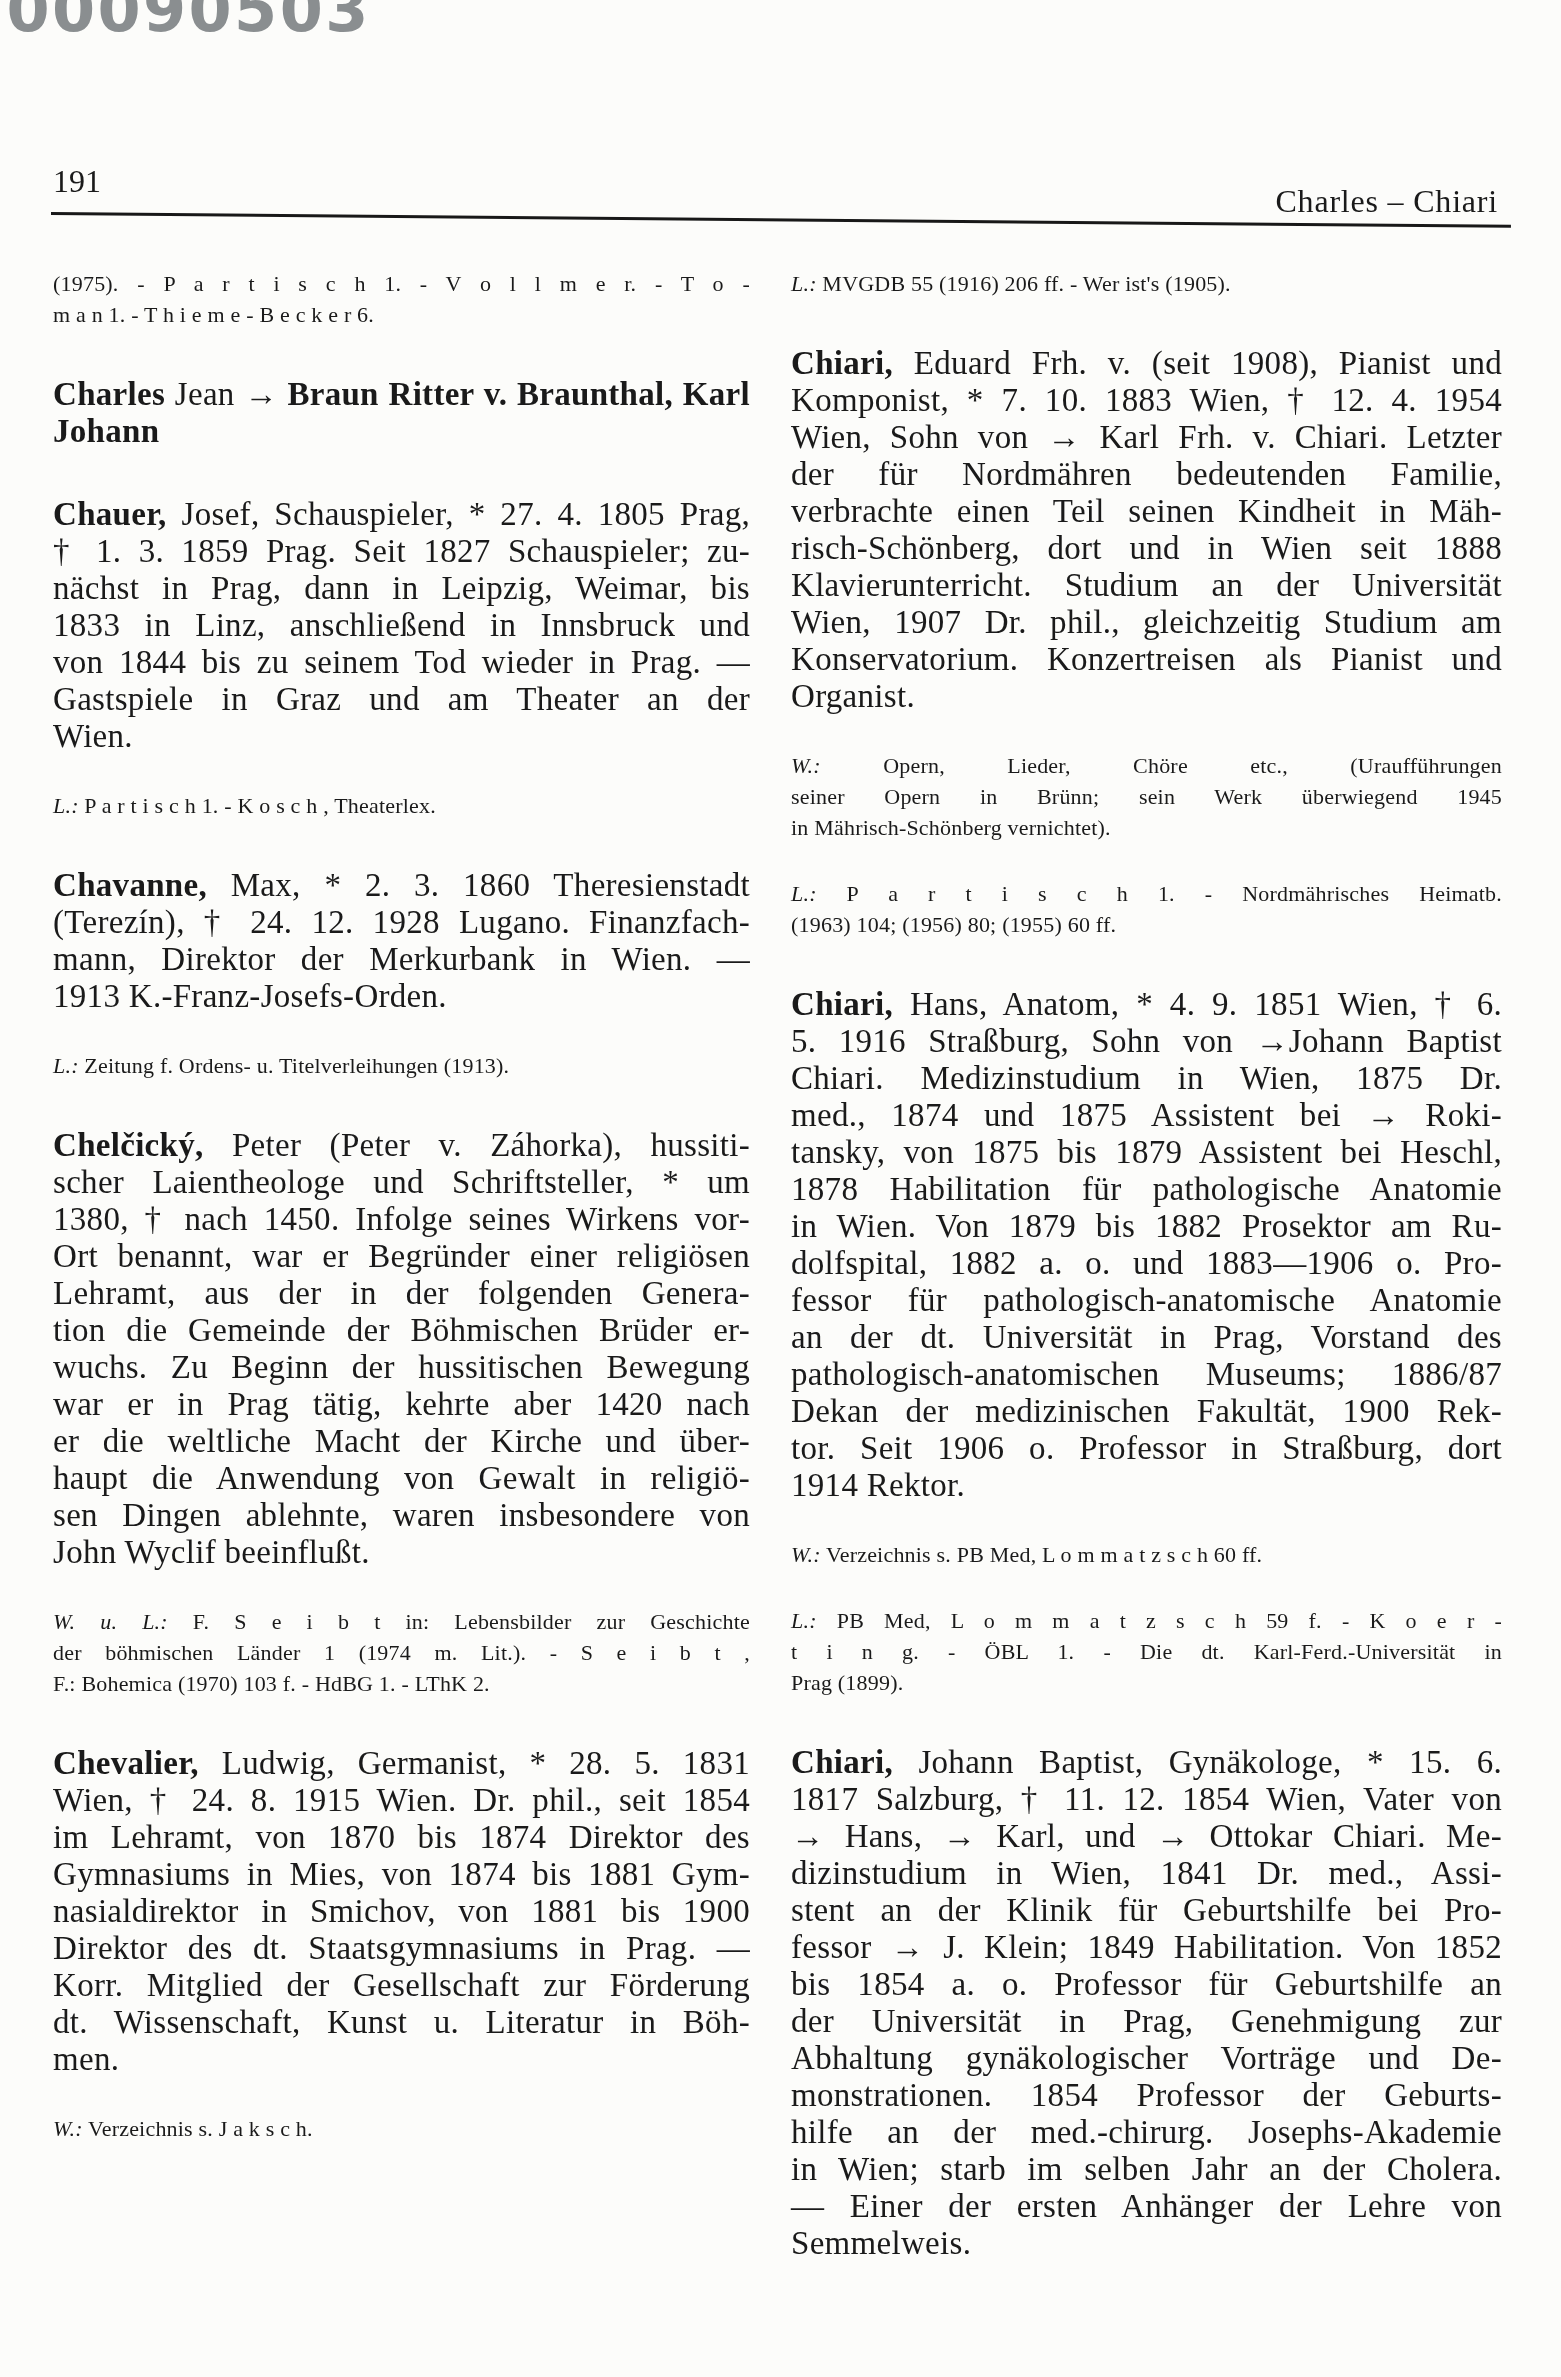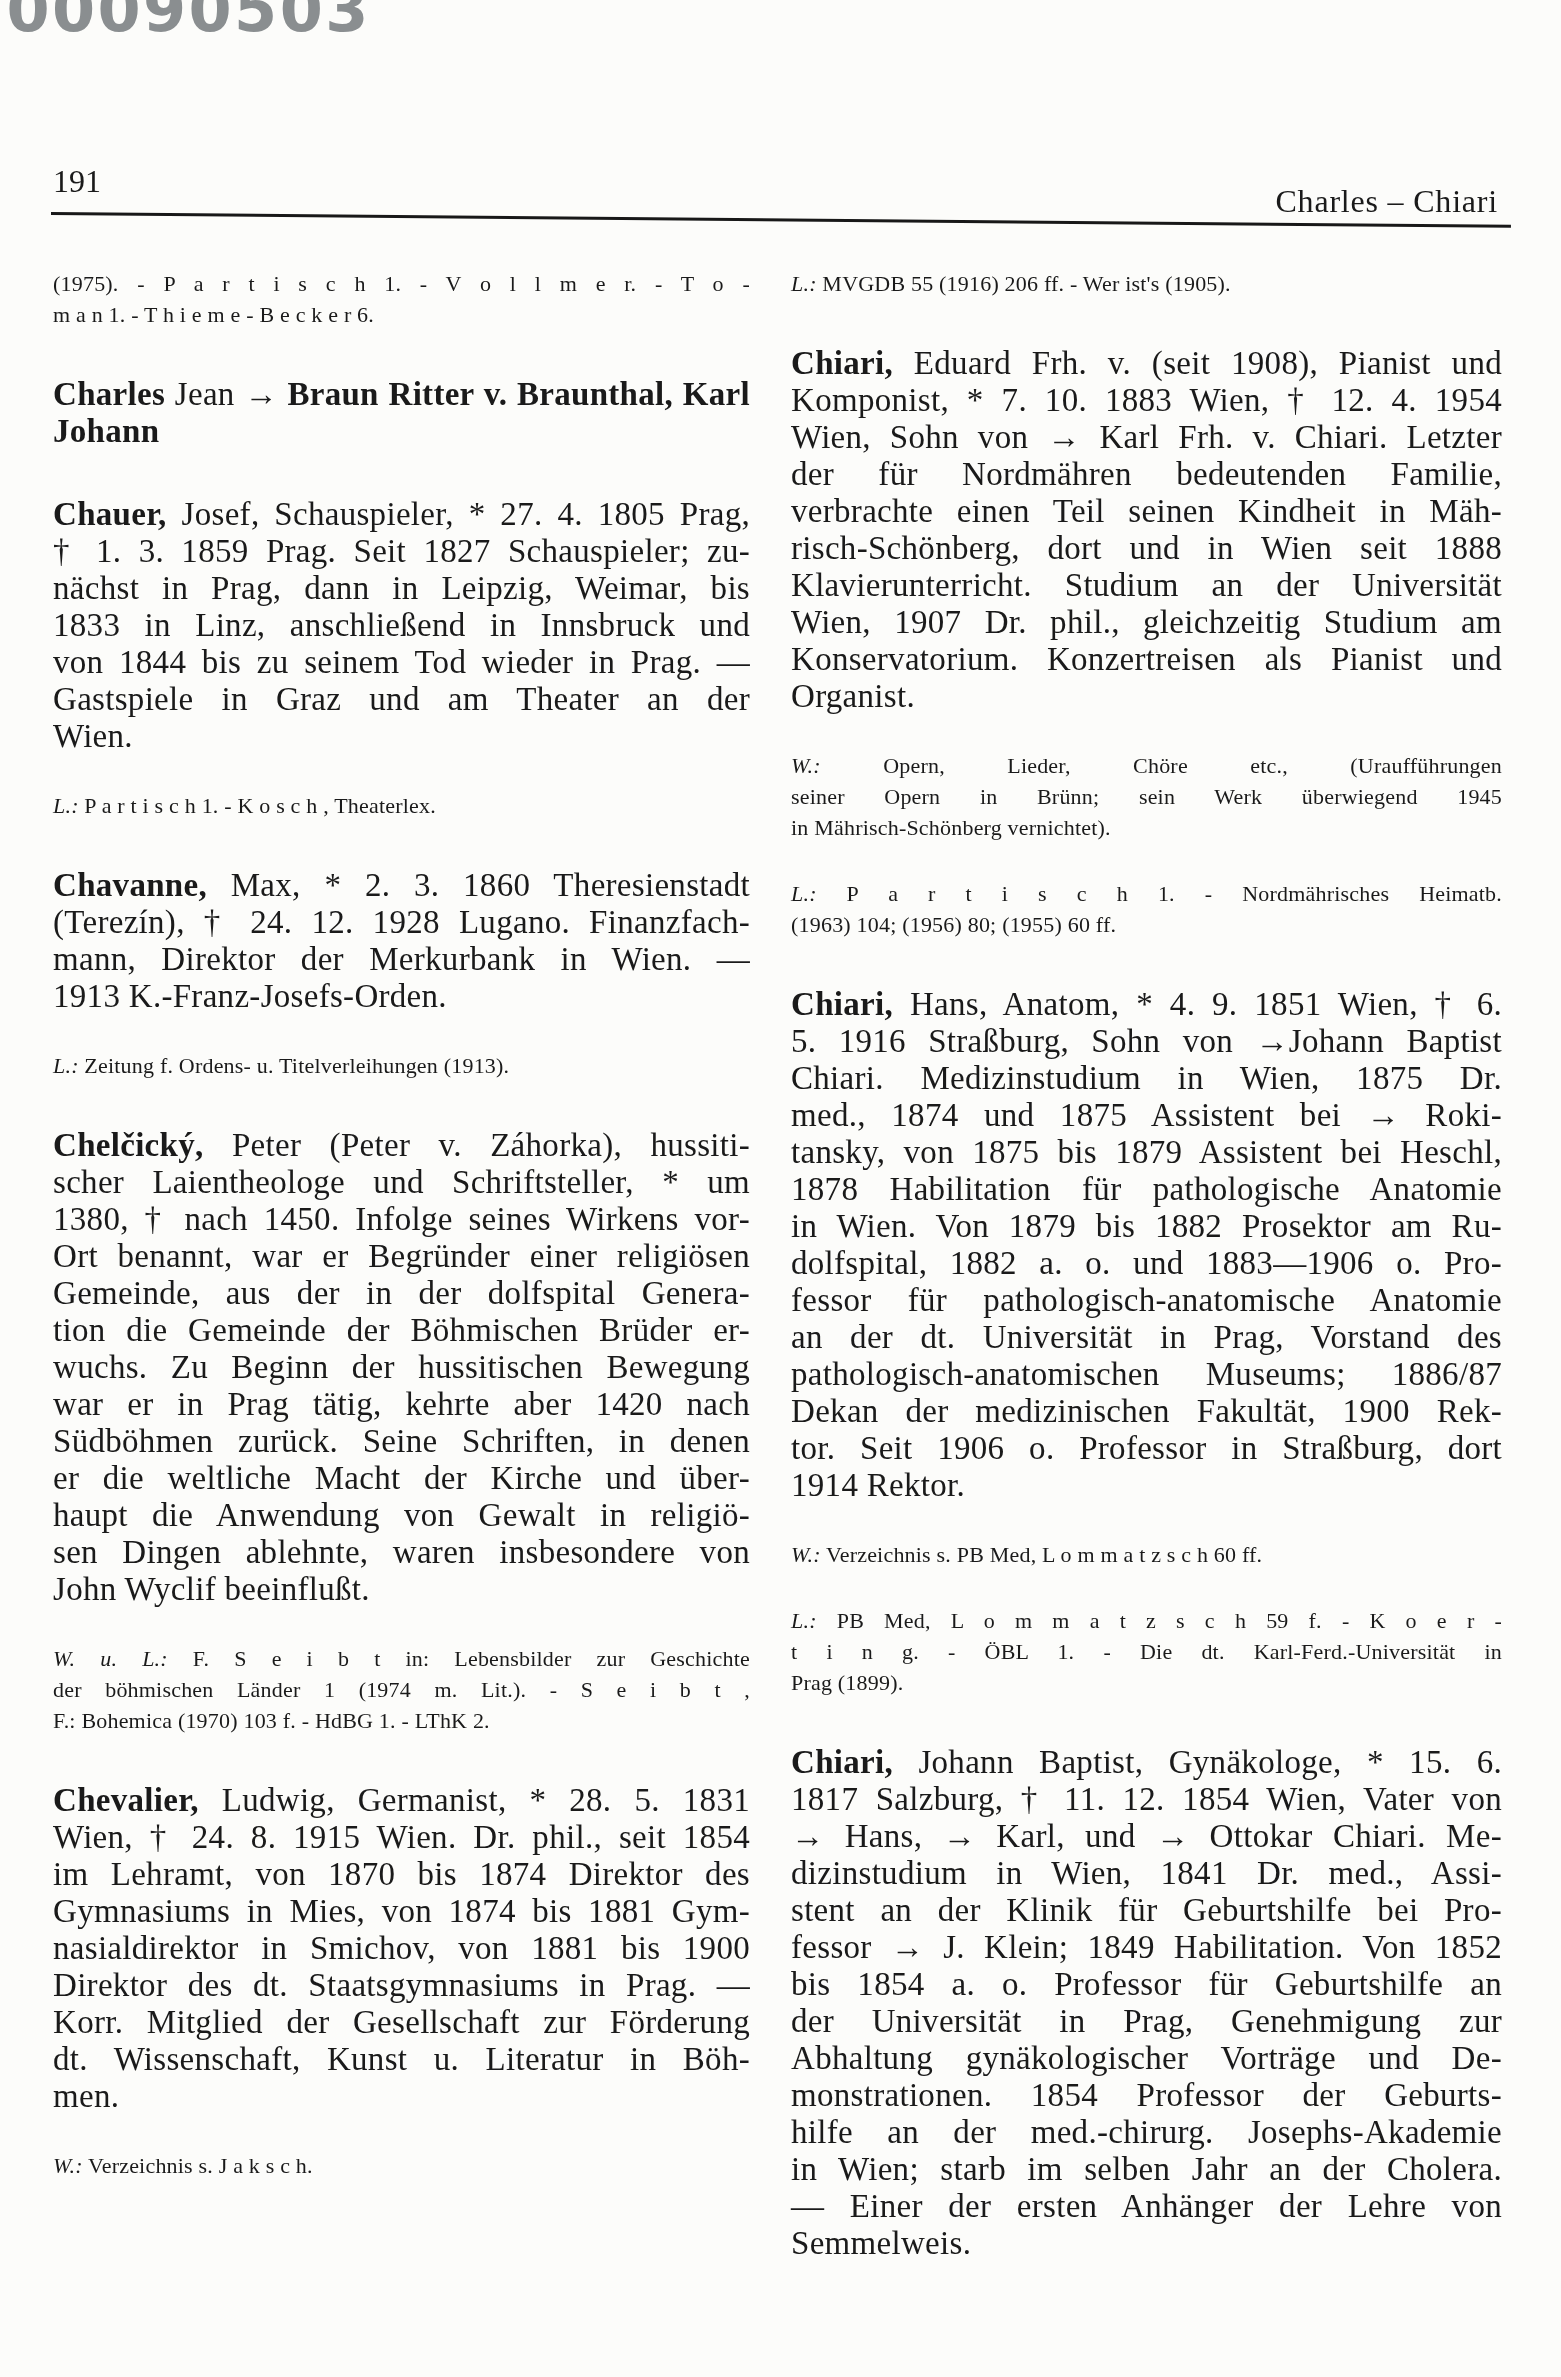--- a/index.html
+++ b/index.html
@@ -89,25 +89,24 @@
       <div class="line last"><span>1913 K.-Franz-Josefs-Orden.</span></div>
     </div>
     <div class="para lit">
       <div class="line last"><span class="italic">L.:</span><span> Zeitung f. Ordens- u. Titelverleihungen (1913).</span></div>
     </div>
     <div class="para main">
       <div class="line"><span class="bold">Chelčický,</span><span> Peter (Peter v. Záhorka), hussiti-</span></div>
       <div class="line"><span>scher Laientheologe und Schriftsteller, * um</span></div>
       <div class="line"><span>1380, † nach 1450. Infolge seines Wirkens vor-</span></div>
       <div class="line"><span>Ort benannt, war er Begründer einer religiösen</span></div>
-      <div class="line"><span>Gemeinde, aus der in der dolfspital Genera-</span></div>
+      <div class="line"><span>Lehramt, aus der in der folgenden Genera-</span></div>
       <div class="line"><span>tion die Gemeinde der Böhmischen Brüder er-</span></div>
       <div class="line"><span>wuchs. Zu Beginn der hussitischen Bewegung</span></div>
       <div class="line"><span>war er in Prag tätig, kehrte aber 1420 nach</span></div>
-      <div class="line"><span>Südböhmen zurück. Seine Schriften, in denen</span></div>
       <div class="line"><span>er die weltliche Macht der Kirche und über-</span></div>
       <div class="line"><span>haupt die Anwendung von Gewalt in religiö-</span></div>
       <div class="line"><span>sen Dingen ablehnte, waren insbesondere von</span></div>
       <div class="line last"><span>John Wyclif beeinflußt.</span></div>
     </div>
     <div class="para lit">
       <div class="line"><span class="italic">W. u. L.:</span><span> F.  S e i b t  in: Lebensbilder zur Geschichte</span></div>
       <div class="line"><span>der böhmischen Länder 1 (1974 m. Lit.). -  S e i b t ,</span></div>
       <div class="line last"><span>F.: Bohemica (1970) 103 f. - HdBG 1. - LThK 2.</span></div>
     </div>

